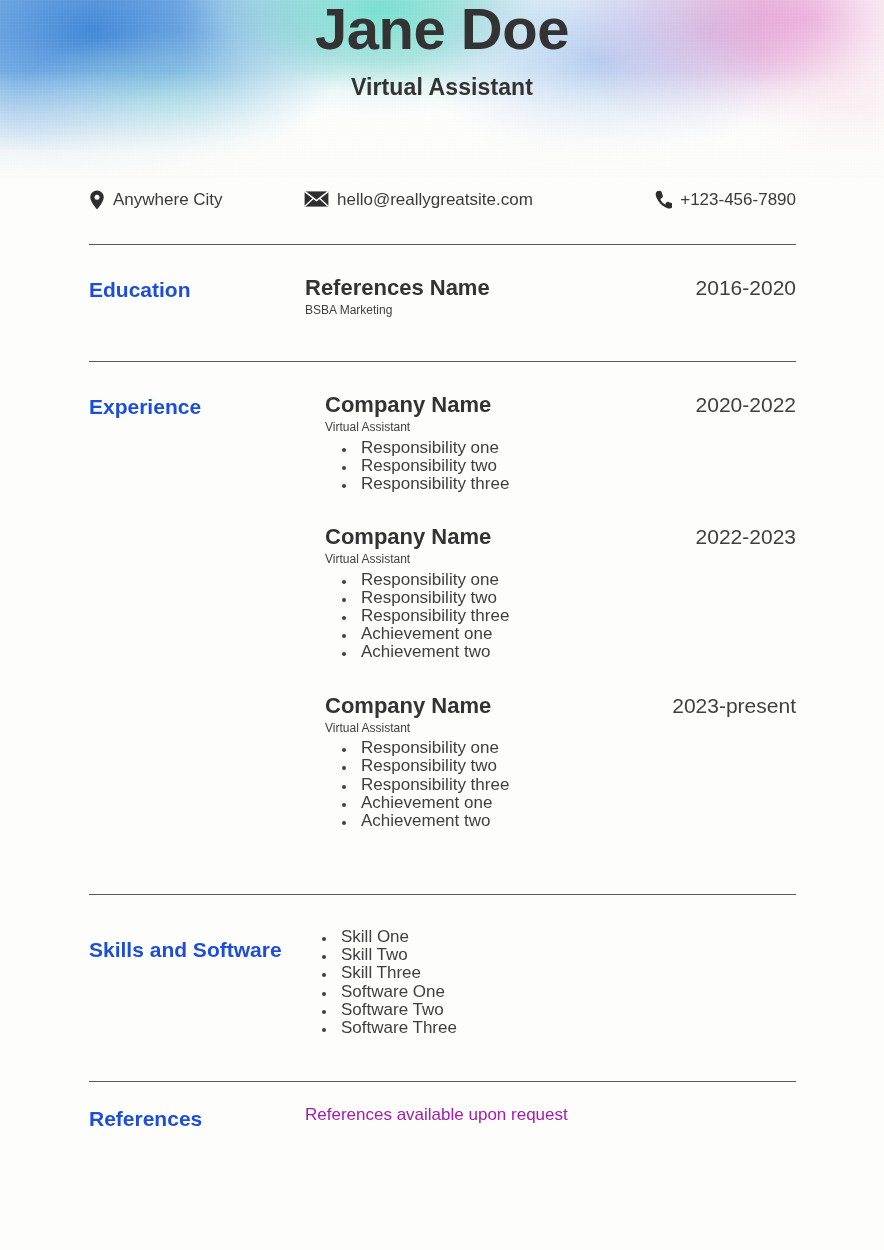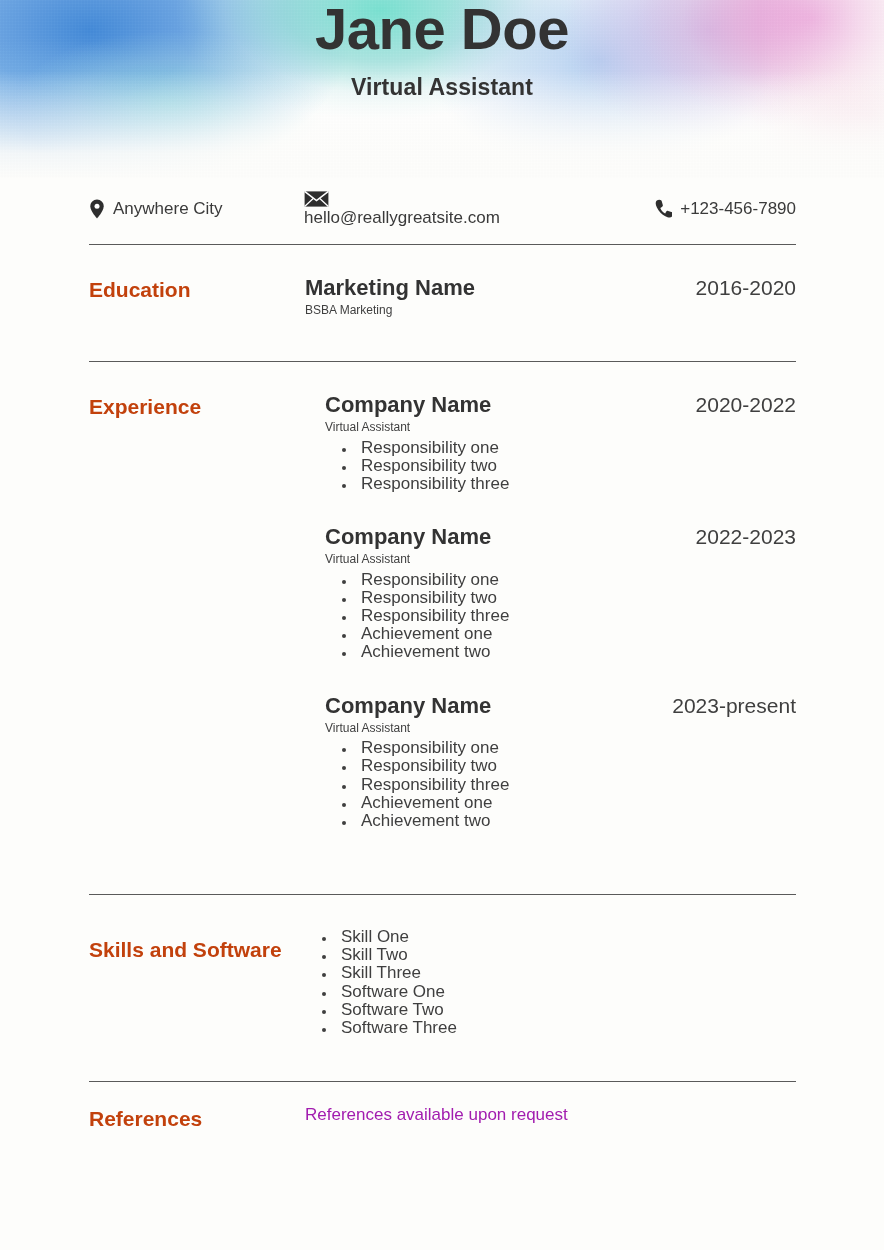--- a/index.html
+++ b/index.html
@@ -144,21 +144,21 @@
     z-index: 6;
   }
   .contact-item {
     display: flex;
     align-items: flex-start;
     font-size: 17px;
     color: #3a3a3a;
     white-space: nowrap;
   }
   .ci-loc { width: 215px; }
-  .ci-mail { width: 305px; flex-direction: column; }
+  .ci-mail { width: 305px; }
   .ci-phone { flex: 1; justify-content: flex-end; }
   .c-icon {
     display: inline-flex;
     align-items: center;
     justify-content: center;
     margin-right: 8px;
     flex: none;
   }
 
   
@@ -179,21 +179,21 @@
     position: absolute;
     left: 89px;
     width: 707px;
     display: flex;
   }
   .sec-label {
     width: 216px;
     flex: none;
     font-size: 21px;
     font-weight: bold;
-    color: #c2410c;
+    color: #1d4ed8;
     line-height: 1.12;
     padding-top: 2px;
   }
   .sec-body {
     flex: 1;
     position: relative;
   }
 
   .entry { position: relative; margin-bottom: 0; }
   .entry-head {
@@ -317,21 +317,21 @@
 <div class="divider d1"></div>
 <div class="divider d2"></div>
 <div class="divider d3"></div>
 <div class="divider d4"></div>
 
 <div class="section sec-education">
   <div class="sec-label">Education</div>
   <div class="sec-body">
     <div class="entry">
       <div class="entry-head">
-        <div class="org">Marketing Name</div>
+        <div class="org">References Name</div>
         <div class="dates">2016-2020</div>
       </div>
       <div class="subrole">BSBA Marketing</div>
     </div>
   </div>
 </div>
 
 <div class="section sec-experience">
   <div class="sec-label">Experience</div>
   <div class="sec-body">

